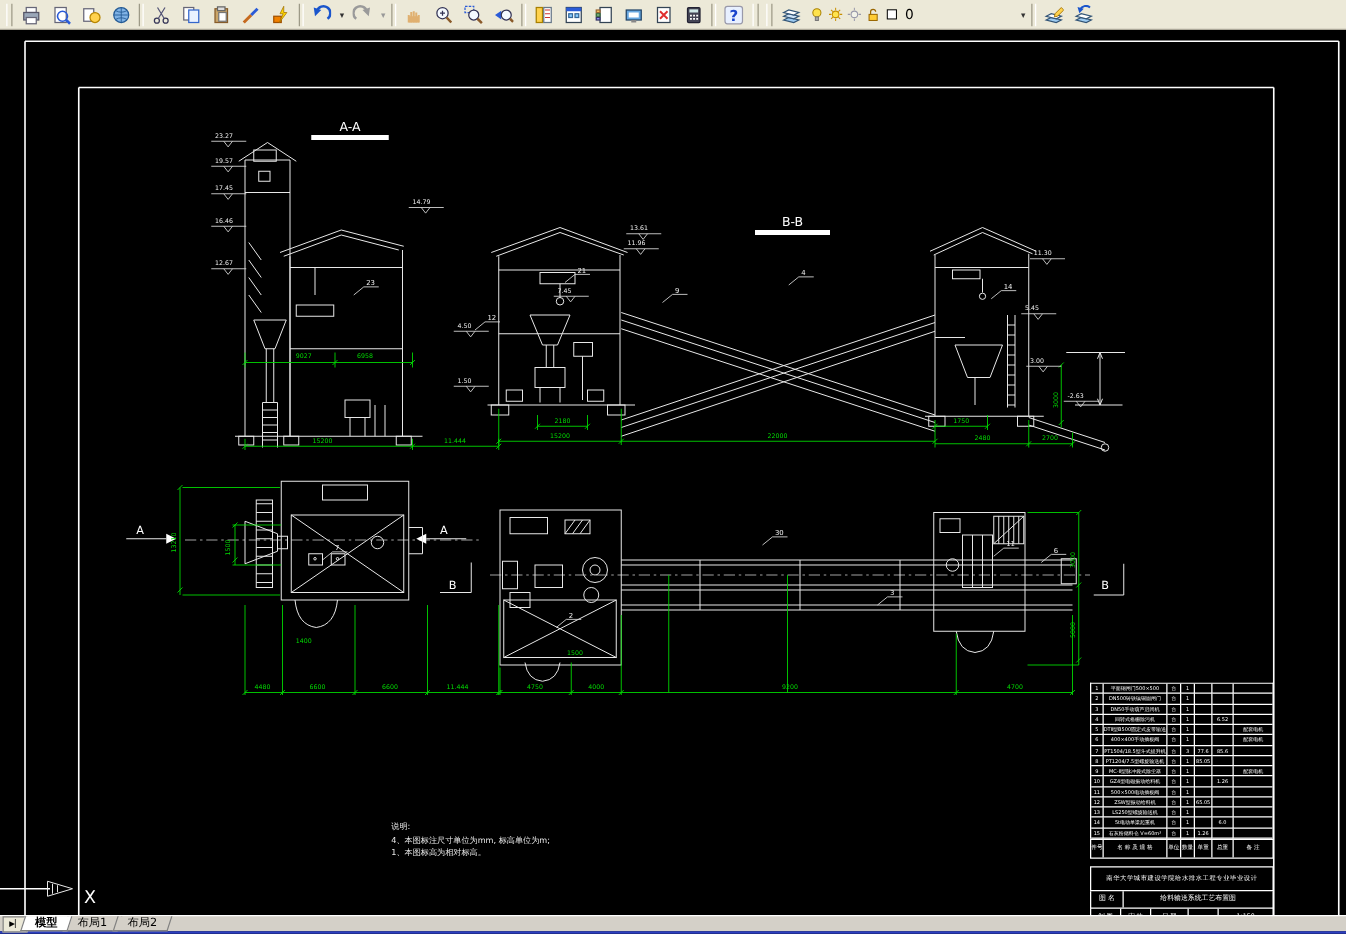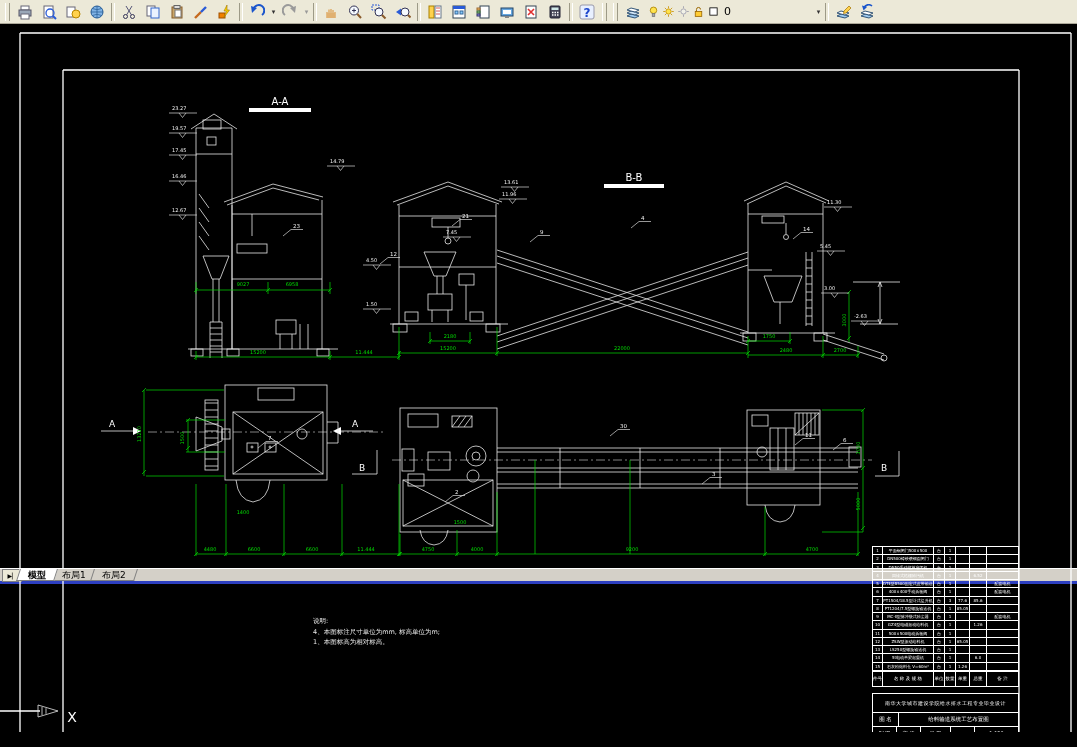--- a/index.html
+++ b/index.html
@@ -11,29 +11,29 @@
   .tb svg{width:16px;height:16px;}
   .sep{width:2px;height:18px;border-left:1px solid #9d9a87;border-right:1px solid #fff;margin:0 2px;}
   .dd{font-size:7px;color:#333;width:9px;text-align:center;}
   .dd.dis{color:#999;}
   .combo{width:176px;height:20px;display:flex;align-items:center;gap:2px;padding-left:2px;}
   .combo .lname{font-size:11px;color:#000;margin-left:2px;}
   .combo .spacer{flex:1;}
   .ci{width:13px;height:13px;}
   .filler{flex:1;}
   
-  #canvas{position:relative;width:1077px;height:544px;background:#000;}
+  #canvas{position:relative;width:1077px;height:708px;background:#000;}
   #draw,#annot{position:absolute;left:0;top:0;}
   #annot{pointer-events:none;}
   .w{stroke:#e8e8e8;stroke-width:.8;fill:none;}
   .w2{stroke:#ffffff;stroke-width:1.3;fill:none;}
   .g{stroke:#00dc00;stroke-width:.7;fill:none;}
   .cl{stroke:#d8d8d8;stroke-width:.6;fill:none;stroke-dasharray:9 3 2 3;}
   
-  #notes{position:absolute;left:313px;top:592px;color:#e8e8e8;font-size:6.5px;line-height:10.5px;white-space:nowrap;}
+  #notes{position:absolute;left:313px;top:632px;color:#e8e8e8;font-size:6.5px;line-height:10.5px;white-space:nowrap;}
   
   #titleblock{position:absolute;left:872px;top:522px;width:147px;height:186px;color:#fff;overflow:hidden;box-sizing:border-box;}
   #bom,#tb-header{border:1px solid #fff;border-bottom:none;box-sizing:border-box;}
   .bomrow{display:grid;grid-template-columns:10px 51px 11px 11px 14px 17px auto;height:8.26px;}
   .bomrow div{border-right:1px solid #fff;border-bottom:1px solid #fff;font-size:4px;line-height:8px;text-align:center;overflow:hidden;white-space:nowrap;}
   .bomrow div:last-child{border-right:none;}
   #tb-header{border-bottom:1px solid #fff;}
   .hrow{display:grid;grid-template-columns:10px 51px 11px 11px 14px 17px auto;height:14px;}
   .hrow div{border-right:1px solid #fff;font-size:4.5px;line-height:14px;text-align:center;overflow:hidden;white-space:nowrap;}
   .hrow div:last-child{border-right:none;}

